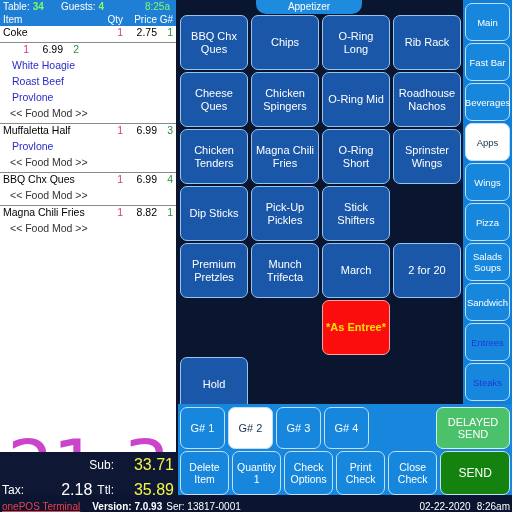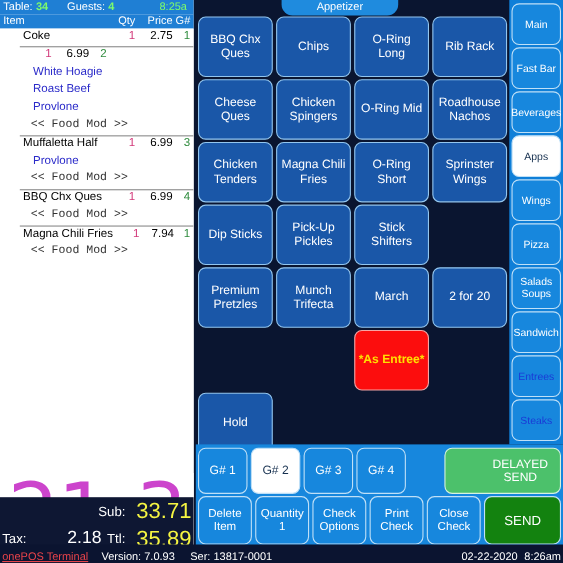--- a/index.html
+++ b/index.html
@@ -52,38 +52,37 @@
   .ch-item { flex: 1; }
   .ch-qty { width: 26px; text-align: right; }
   .ch-price { width: 34px; text-align: right; }
   .ch-g { width: 16px; text-align: right; }
 
   .order-list {
     flex: 1;
     background: #ffffff;
     overflow: hidden;
     position: relative;
-    padding-left: 18px;
   }
   .oline {
     display: flex;
     align-items: baseline;
     font-size: 10.5px;
     padding: 0 3px;
     height: 16px;
     color: #000000;
   }
   .oline.main { border-top: 1px solid #8a8a8a; }
   .oline.first { border-top: none; }
   .ol-name { flex: 1; color: #000; white-space: nowrap; }
   .ol-qty { width: 26px; text-align: right; color: #d2397a; }
   .ol-price { width: 34px; text-align: right; color: #000; }
   .ol-g { width: 16px; text-align: right; color: #2e8b3d; }
   .oline.mod .ol-name { color: #2b2bc9; padding-left: 9px; font-size: 10.5px; }
-  .oline.foodmod .ol-name { color: #333; padding-left: 7px; font-family: Liberation Mono, monospace; }
+  .oline.foodmod .ol-name { color: #333; padding-left: 7px; }
 
   
   .bignum {
     position: absolute;
     left: 0; bottom: 0;
     width: 176px;
     height: 72px;
     display: flex; align-items: center; justify-content: center;
     color: #cc44cc;
     font-size: 73px;
@@ -98,37 +97,37 @@
     left: 0; top: 452px;
     width: 176px; height: 50px;
     background: #0e1733;
     color: #ffffff;
     font-size: 12px;
   }
   .tot-row { display: flex; align-items: center; height: 25px; padding: 0 2px; }
   .tot-left { flex: 1; display: flex; align-items: center; justify-content: flex-end; gap: 5px;}
   .tot-lbl { color: #ffffff; font-size: 12px; }
   .tot-val { color: #ffffff; font-size: 16px; }
-  .tot-big { color: #f5f542; font-size: 20px; width: 60px; text-align: right; line-height: 22px;}
+  .tot-big { color: #f5f542; font-size: 16px; width: 60px; text-align: right; line-height: 22px;}
   .tot-taxlbl { color: #ffffff; font-size: 12px; }
 
   
   .statusbar {
     position: absolute;
     left: 0; bottom: 0;
     width: 512px; height: 17px;
     background: #0b1430;
     color: #ffffff;
     font-size: 10px;
     display: flex; align-items: flex-end;
     padding: 0 2px;
     box-sizing: border-box;
   }
   .sb-brand { color: #e8434a; margin-right: 12px; text-decoration: underline; text-decoration-color:#e8434a;}
-  .sb-ver { margin-right: 14px; }
+  .sb-ver { margin-right: 4px; font-weight: bold; }
   .sb-ser { }
   .sb-spacer { flex: 1; }
   .sb-date { margin-right: 6px; }
   .sb-time { }
 
   
   .menu-area {
     position: absolute;
     left: 178px; top: 0;
     width: 283px; height: 404px;
@@ -348,21 +347,21 @@
         </div>
         <div class="oline foodmod">
           <span class="ol-name">&lt;&lt; Food Mod &gt;&gt;</span>
           <span class="ol-qty"></span>
           <span class="ol-price"></span>
           <span class="ol-g"></span>
         </div>
         <div class="oline main">
           <span class="ol-name">Magna Chili Fries</span>
           <span class="ol-qty">1</span>
-          <span class="ol-price">7.94</span>
+          <span class="ol-price">8.82</span>
           <span class="ol-g">1</span>
         </div>
         <div class="oline foodmod">
           <span class="ol-name">&lt;&lt; Food Mod &gt;&gt;</span>
           <span class="ol-qty"></span>
           <span class="ol-price"></span>
           <span class="ol-g"></span>
         </div>
       </div>
 
@@ -432,21 +431,21 @@
       <div class="rbtn dim">Steaks</div>
     </div>
 
   <div class="bottom">
     <div class="brow1" id="brow1">
         <div class="gbtn">G# 1</div>
         <div class="gbtn active">G# 2</div>
         <div class="gbtn">G# 3</div>
         <div class="gbtn">G# 4</div>
         <div class="b1-spacer"></div>
-        <div class="delayed" style="background: rgb(76, 193, 107); padding-left: 32px;">DELAYED SEND</div>
+        <div class="delayed" style="background: rgb(76, 193, 107);">DELAYED SEND</div>
       </div>
     <div class="brow2" id="brow2">
         <div class="abtn">Delete Item</div>
         <div class="abtn">Quantity 1</div>
         <div class="abtn">Check Options</div>
         <div class="abtn">Print Check</div>
         <div class="abtn">Close Check</div>
         <div class="sendbtn" style="background: rgb(19, 130, 15);">SEND</div>
       </div>
   </div>

